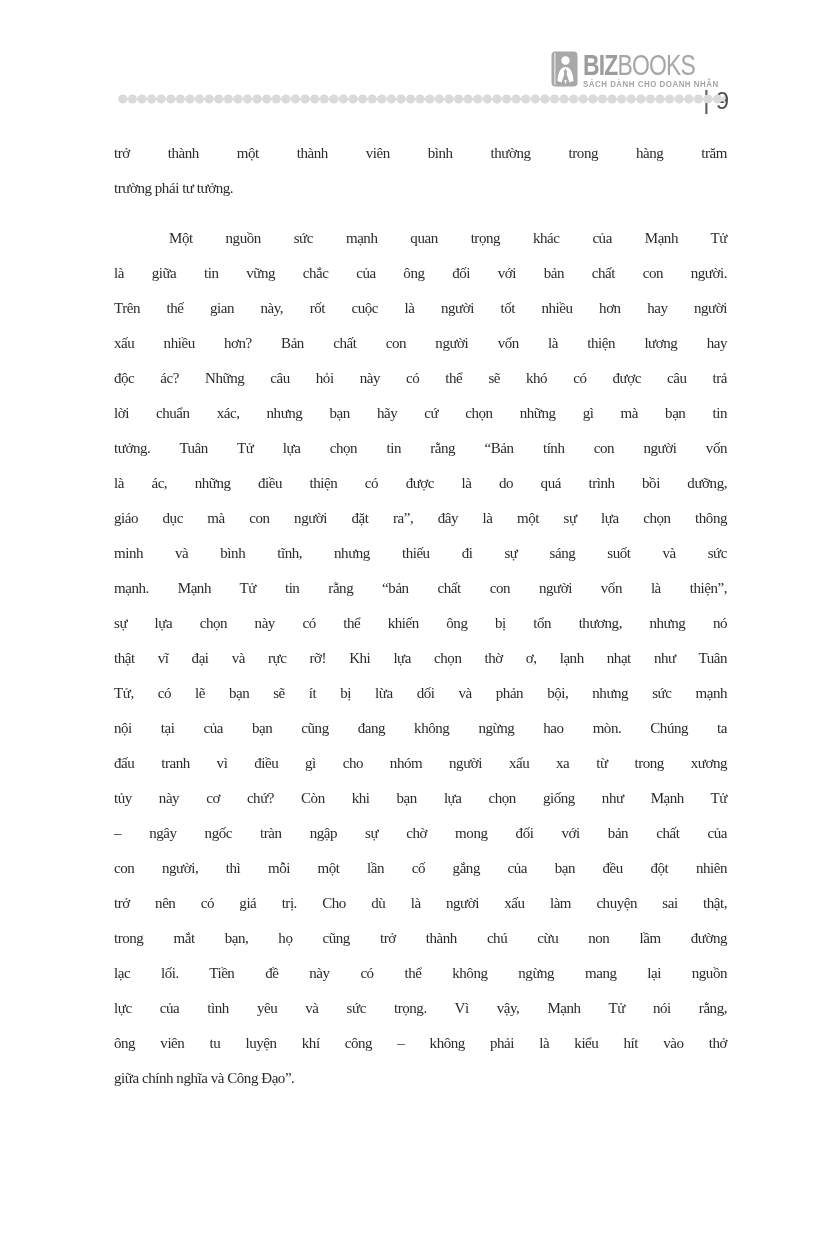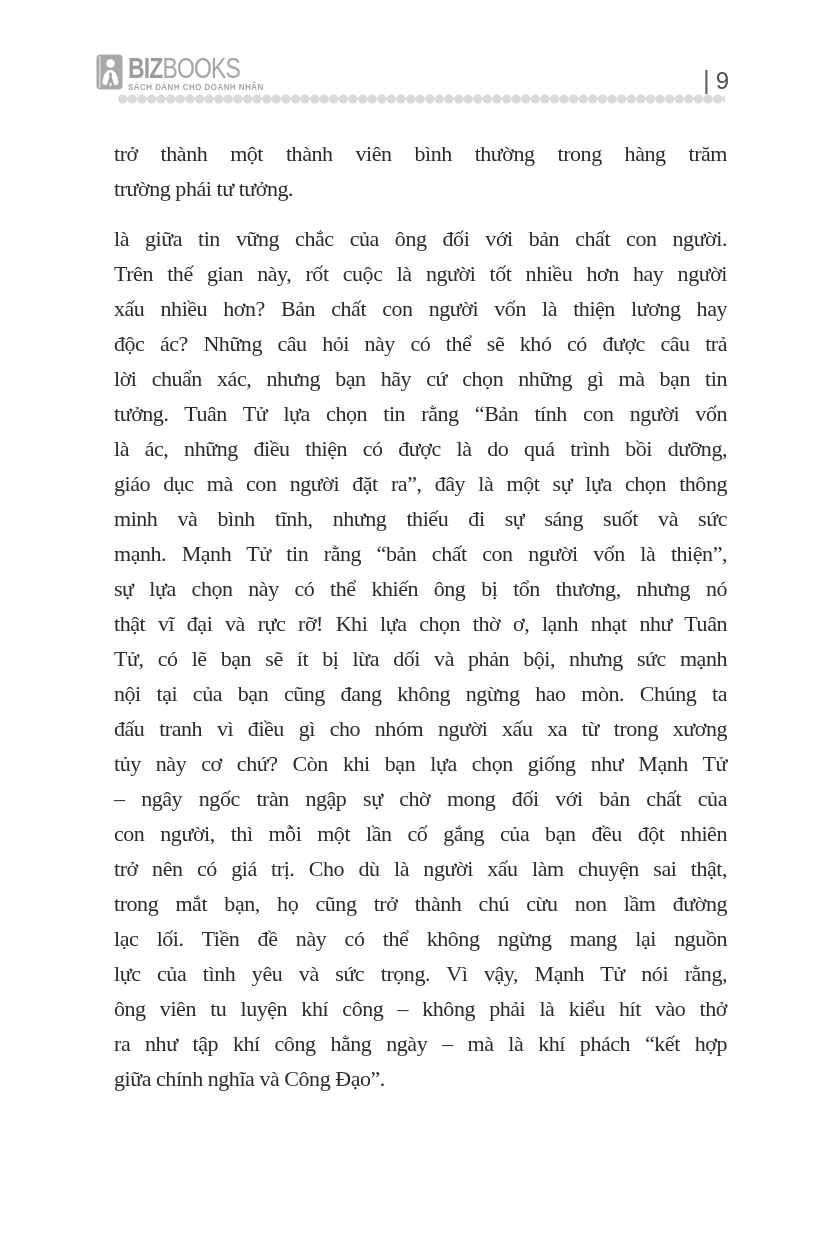--- a/index.html
+++ b/index.html
@@ -12,27 +12,28 @@
     width: 839px;
     height: 1235px;
     background: #ffffff;
     overflow: hidden;
     font-family: "Liberation Serif", serif;
   }
 
   
   .header {
     position: absolute;
-    left: 96px;
+    left: 113px;
     right: 110px;
     top: 51px;
     height: 41px;
     display: flex;
     justify-content: space-between;
     align-items: flex-end;
+    flex-direction: column;
   }
   .logo {
     display: flex;
     align-items: flex-start;
     gap: 5px;
   }
   .logo-icon svg { display: block; }
   .logo-text {
     display: flex;
     flex-direction: column;
@@ -93,21 +94,21 @@
     background-position: left center;
   }
 
   
   .content {
     position: absolute;
     left: 114px;
     top: 136px;
     width: 613px;
     color: #2b2b2b;
-    font-size: 22px;
+    font-size: 15px;
     line-height: 35px;
     letter-spacing: -0.45px;
   }
   .paragraph { margin: 0 0 15px 0; }
   .line {
     text-align: justify;
     text-align-last: justify;
     white-space: normal;
   }
   .line.last { text-align-last: left; }
@@ -143,20 +144,21 @@
   </div>
 
   <div class="dotted-line"></div>
 
   <div class="content">
       <div class="paragraph">
         <div class="line">trở thành một thành viên bình thường trong hàng trăm</div>
         <div class="line last">trường phái tư tưởng.</div>
       </div>
       <div class="paragraph">
+        <div class="line indent">Một nguồn sức mạnh quan trọng khác của Mạnh Tử</div>
         <div class="line">là giữa tin vững chắc của ông đối với bản chất con người.</div>
         <div class="line">Trên thế gian này, rốt cuộc là người tốt nhiều hơn hay người</div>
         <div class="line">xấu nhiều hơn? Bản chất con người vốn là thiện lương hay</div>
         <div class="line">độc ác? Những câu hỏi này có thể sẽ khó có được câu trả</div>
         <div class="line">lời chuẩn xác, nhưng bạn hãy cứ chọn những gì mà bạn tin</div>
         <div class="line">tưởng. Tuân Tử lựa chọn tin rằng “Bản tính con người vốn</div>
         <div class="line">là ác, những điều thiện có được là do quá trình bồi dưỡng,</div>
         <div class="line">giáo dục mà con người đặt ra”, đây là một sự lựa chọn thông</div>
         <div class="line">minh và bình tĩnh, nhưng thiếu đi sự sáng suốt và sức</div>
         <div class="line">mạnh. Mạnh Tử tin rằng “bản chất con người vốn là thiện”,</div>
@@ -166,18 +168,17 @@
         <div class="line">nội tại của bạn cũng đang không ngừng hao mòn. Chúng ta</div>
         <div class="line">đấu tranh vì điều gì cho nhóm người xấu xa từ trong xương</div>
         <div class="line">tủy này cơ chứ? Còn khi bạn lựa chọn giống như Mạnh Tử</div>
         <div class="line">– ngây ngốc tràn ngập sự chờ mong đối với bản chất của</div>
         <div class="line">con người, thì mỗi một lần cố gắng của bạn đều đột nhiên</div>
         <div class="line">trở nên có giá trị. Cho dù là người xấu làm chuyện sai thật,</div>
         <div class="line">trong mắt bạn, họ cũng trở thành chú cừu non lầm đường</div>
         <div class="line">lạc lối. Tiền đề này có thể không ngừng mang lại nguồn</div>
         <div class="line">lực của tình yêu và sức trọng. Vì vậy, Mạnh Tử nói rằng,</div>
         <div class="line">ông viên tu luyện khí công – không phải là kiểu hít vào thở</div>
-        <div class="line">ra như tập khí công hằng ngày – mà là khí phách “kết hợp</div>
         <div class="line last">giữa chính nghĩa và Công Đạo”.</div>
       </div>
     </div>
 
 </div>
 
 </body></html>

